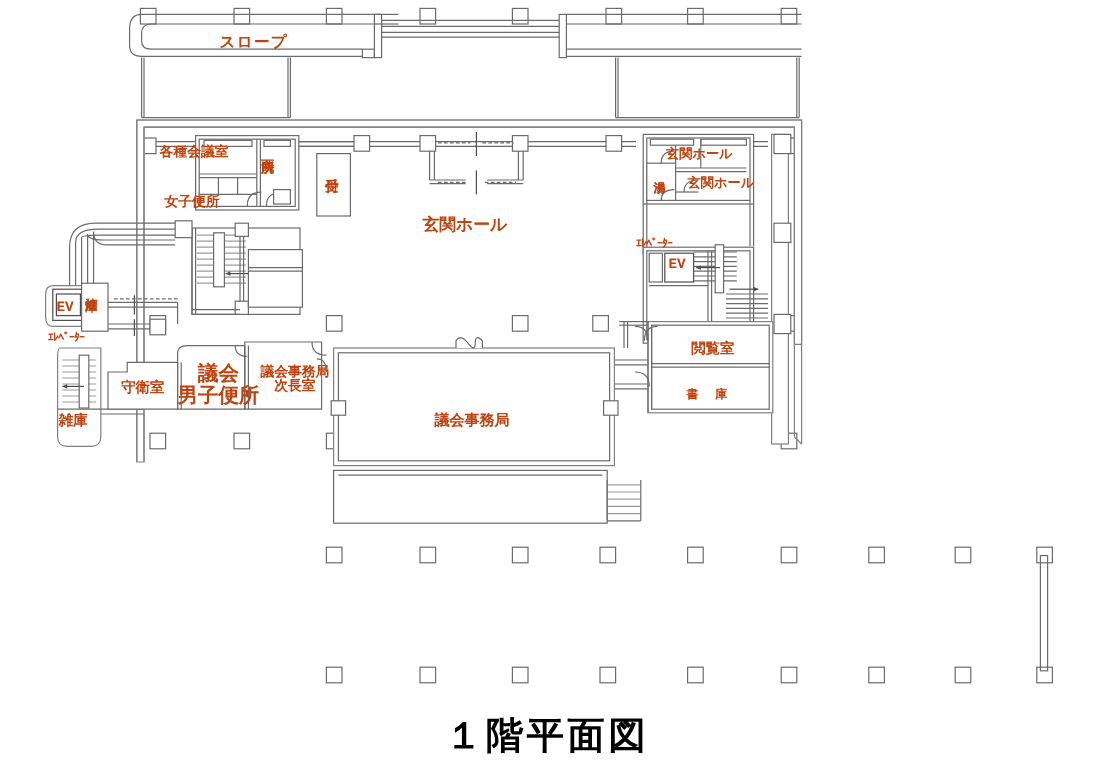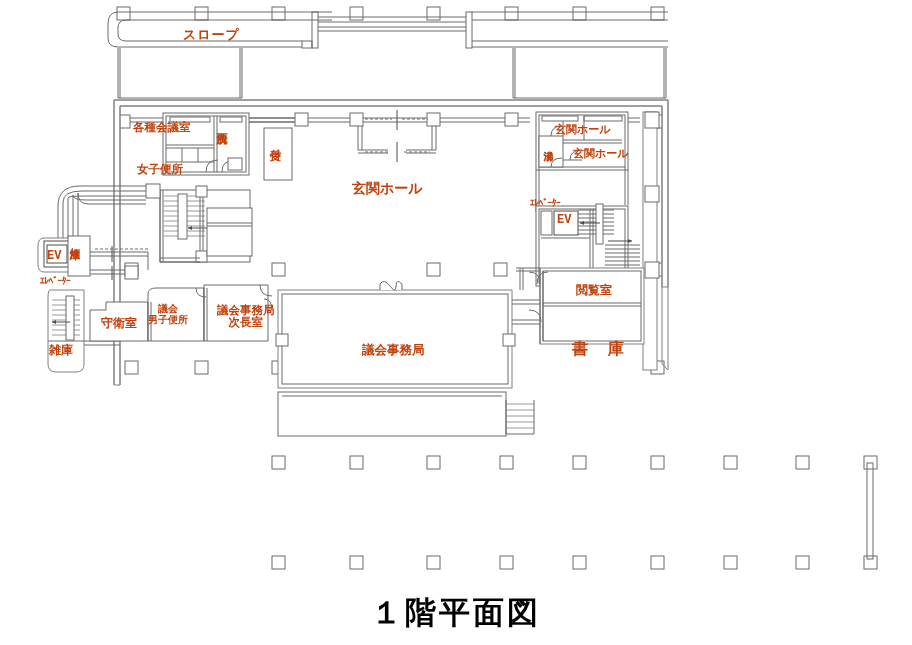--- a/index.html
+++ b/index.html
@@ -58,25 +58,25 @@
   .lbl-tamoku   { left: 555px; top: 125px; font-size: 11px; }
   .lbl-yuwakashi{ left: 542px; top: 143px; font-size: 10px; }
   .lbl-danshi   { left: 573px; top: 149px; font-size: 11px; }
   .lbl-ev-r-lab { left: 530px; top: 199px; font-size: 9.5px; letter-spacing: -0.5px; }
   .lbl-ev-r     { left: 557px; top: 214px; font-size: 12px; }
   .lbl-ev-l     { left: 47px;  top: 250px; font-size: 12px; }
   .lbl-touyu    { left: 69px;  top: 240px; font-size: 10.5px; }
   .lbl-ev-l-lab { left: 40px;  top: 277px; font-size: 9.5px; letter-spacing: -0.5px; }
   .lbl-zakko    { left: 49px;  top: 345px; font-size: 12px; }
   .lbl-shuei    { left: 101px; top: 318px; font-size: 12px; }
-  .lbl-gikai-k  { left: 148px; top: 305px; font-size: 10px; }
+  .lbl-gikai-k  { left: 148px; top: 305px; font-size: 17px; }
   .lbl-jicho    { left: 217px; top: 305px; font-size: 11.5px; }
   .lbl-jimukyoku{ left: 362px; top: 345px; font-size: 12.5px; }
   .lbl-etsuran  { left: 576px; top: 285px; font-size: 12px; text-align: right; }
-  .lbl-shoko    { left: 572px; top: 342px; font-size: 16px; letter-spacing: 2px; }
+  .lbl-shoko    { left: 572px; top: 326px; font-size: 10px; letter-spacing: 2px; }
 </style>
 </head>
 <body>
 
 <div id="page">
 
   <svg id="plan-svg" width="912" height="645" viewBox="0 0 912 645">
 
     <g fill="#ffffff" stroke="#6b6b6b" stroke-width="1">
 

